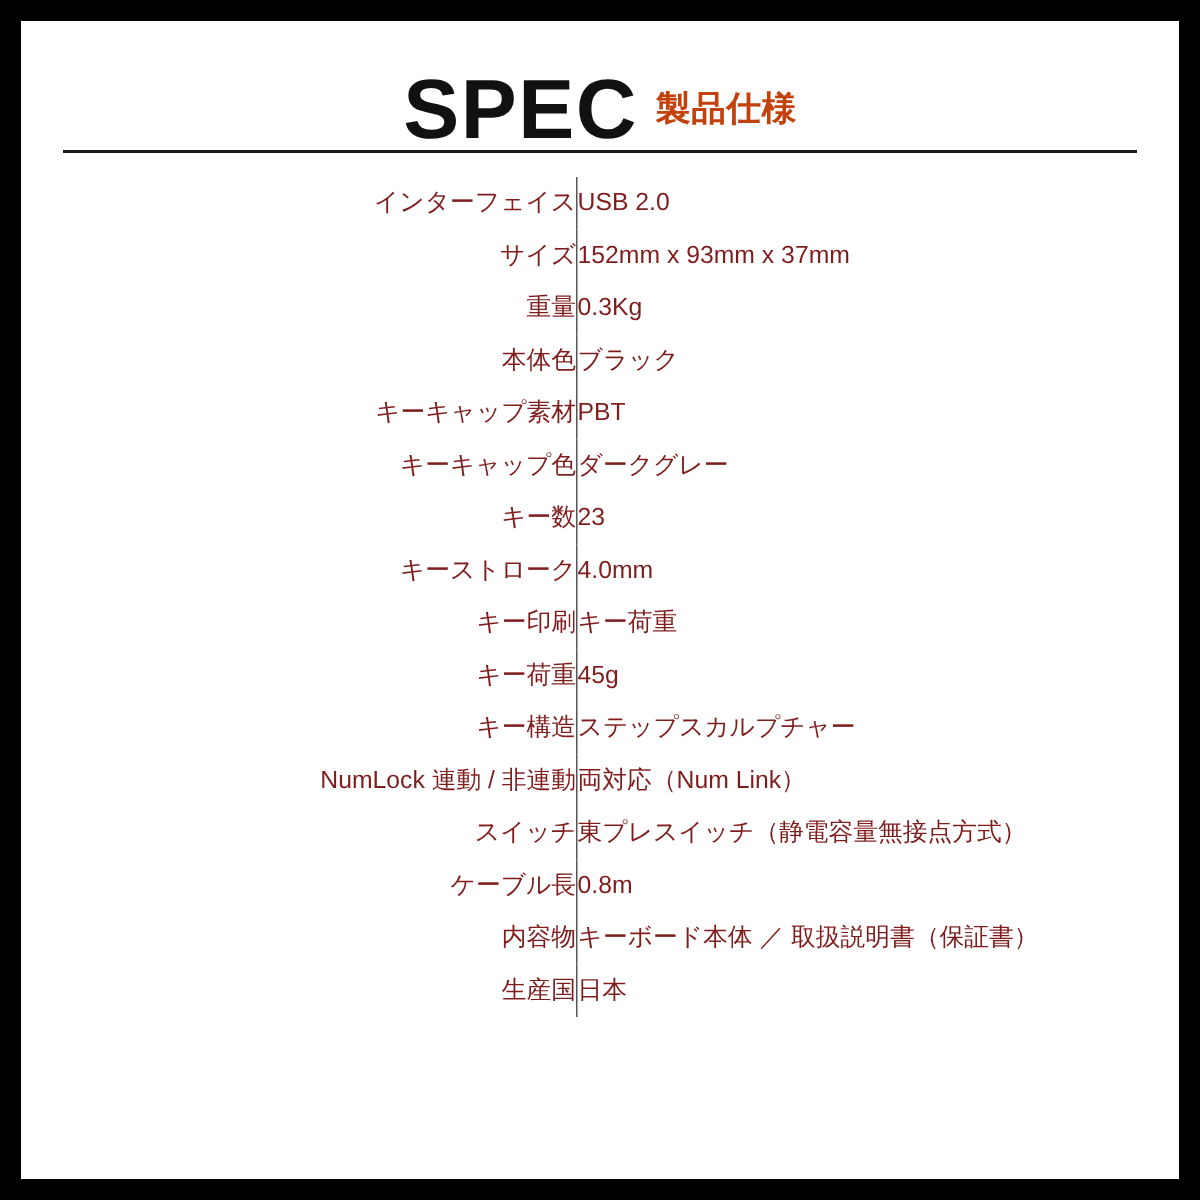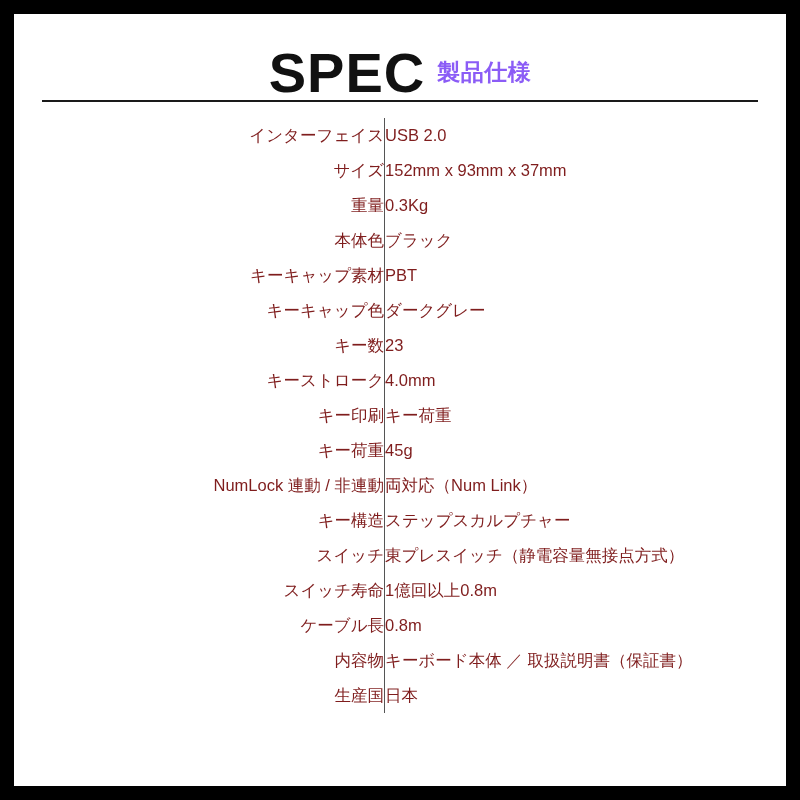--- a/index.html
+++ b/index.html
@@ -33,21 +33,21 @@
   .spec-title {
     font-size: 56px;
     font-weight: bold;
     letter-spacing: 1px;
     color: #111111;
     vertical-align: middle;
   }
   .spec-subtitle {
     font-size: 23px;
     font-weight: bold;
-    color: #8b5cf6;
+    color: #c2410c;
     vertical-align: middle;
     margin-left: 12px;
     letter-spacing: 0.5px;
   }
   .header-rule {
     position: absolute;
     left: 28px;
     top: 86px;
     width: 716px;
     height: 2px;
@@ -129,34 +129,30 @@
       </tr>
       <tr>
         <td class="label-cell">キー印刷</td>
         <td class="value-cell">キー荷重</td>
       </tr>
       <tr>
         <td class="label-cell">キー荷重</td>
         <td class="value-cell">45g</td>
       </tr>
       <tr>
+        <td class="label-cell">キー構造</td>
+        <td class="value-cell">ステップスカルプチャー</td>
+      </tr>
+      <tr>
         <td class="label-cell">NumLock 連動 / 非連動</td>
         <td class="value-cell">両対応（Num Link）</td>
       </tr>
       <tr>
-        <td class="label-cell">キー構造</td>
-        <td class="value-cell">ステップスカルプチャー</td>
-      </tr>
-      <tr>
         <td class="label-cell">スイッチ</td>
         <td class="value-cell">東プレスイッチ（静電容量無接点方式）</td>
-      </tr>
-      <tr>
-        <td class="label-cell">スイッチ寿命</td>
-        <td class="value-cell">1億回以上0.8m</td>
       </tr>
       <tr>
         <td class="label-cell">ケーブル長</td>
         <td class="value-cell">0.8m</td>
       </tr>
       <tr>
         <td class="label-cell">内容物</td>
         <td class="value-cell">キーボード本体 ／ 取扱説明書（保証書）</td>
       </tr>
       <tr>

